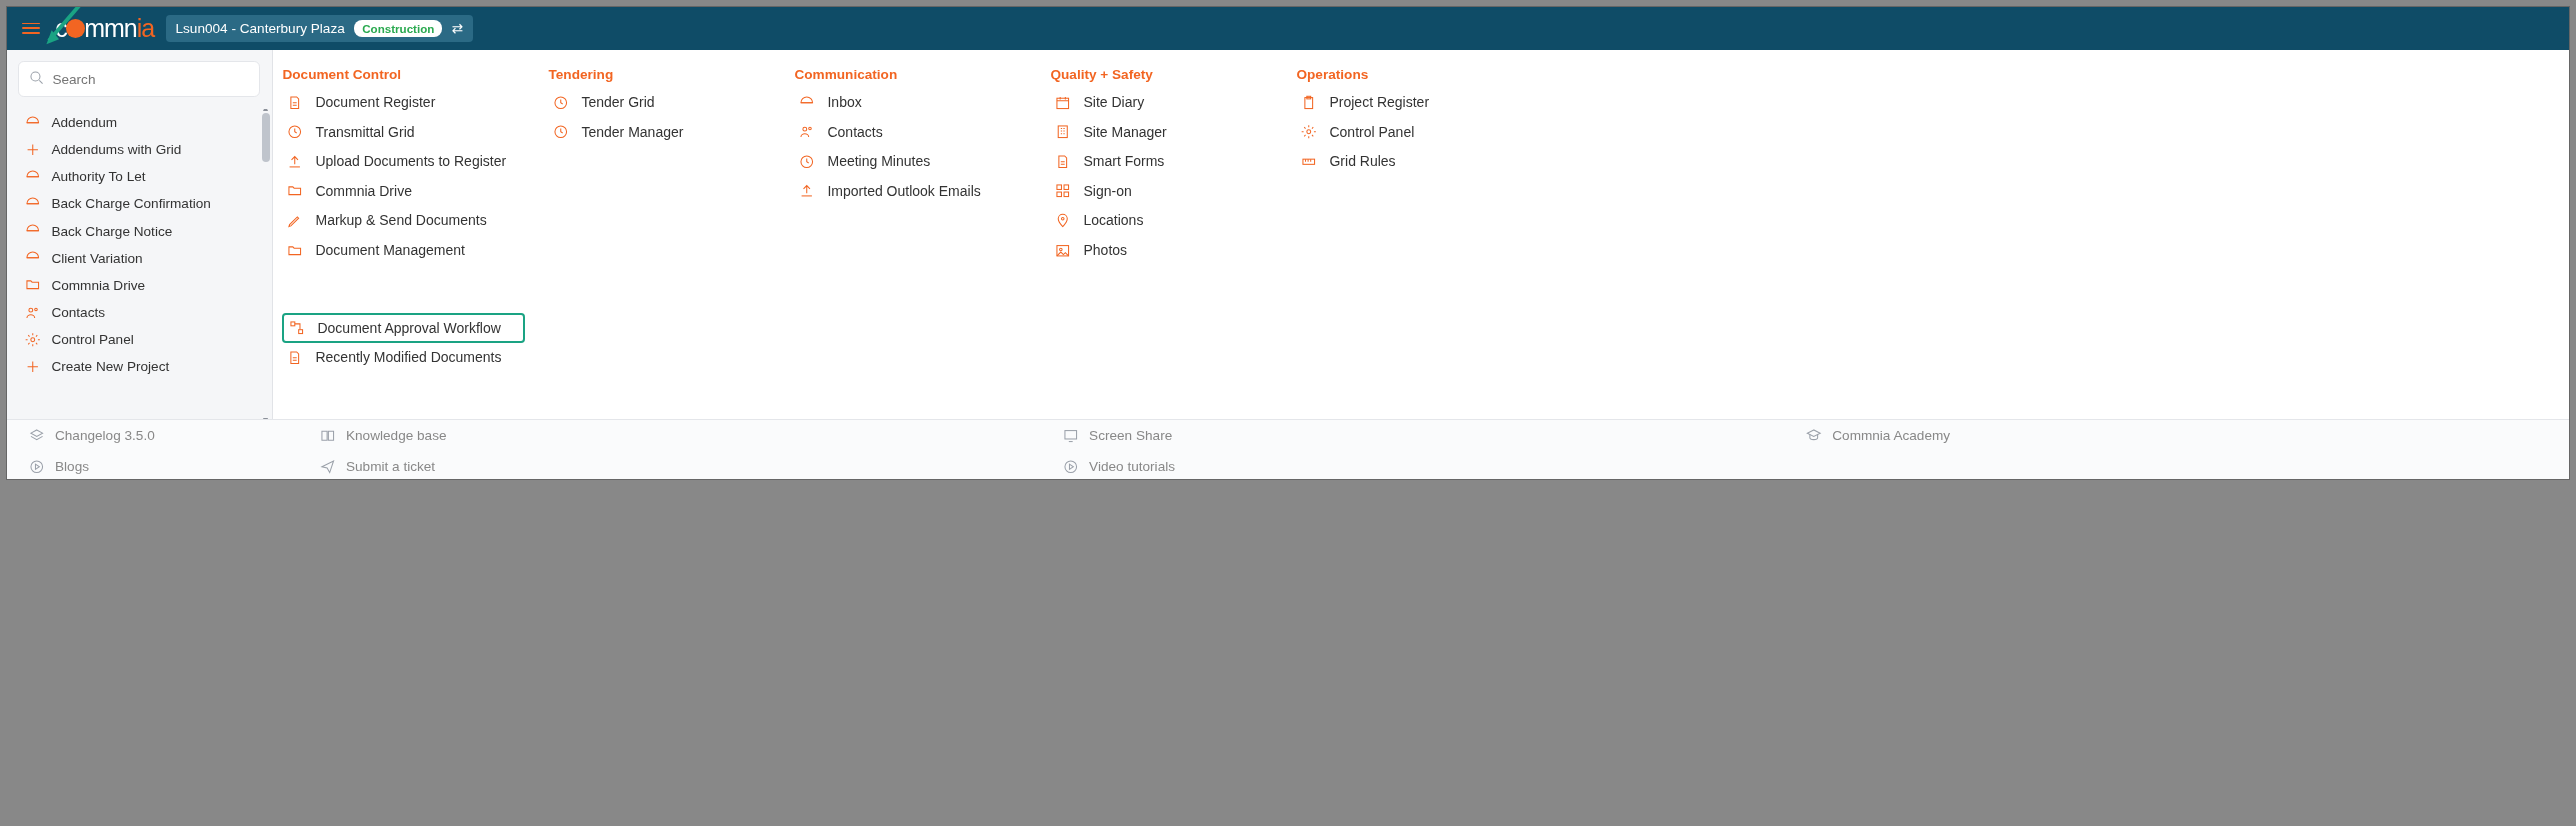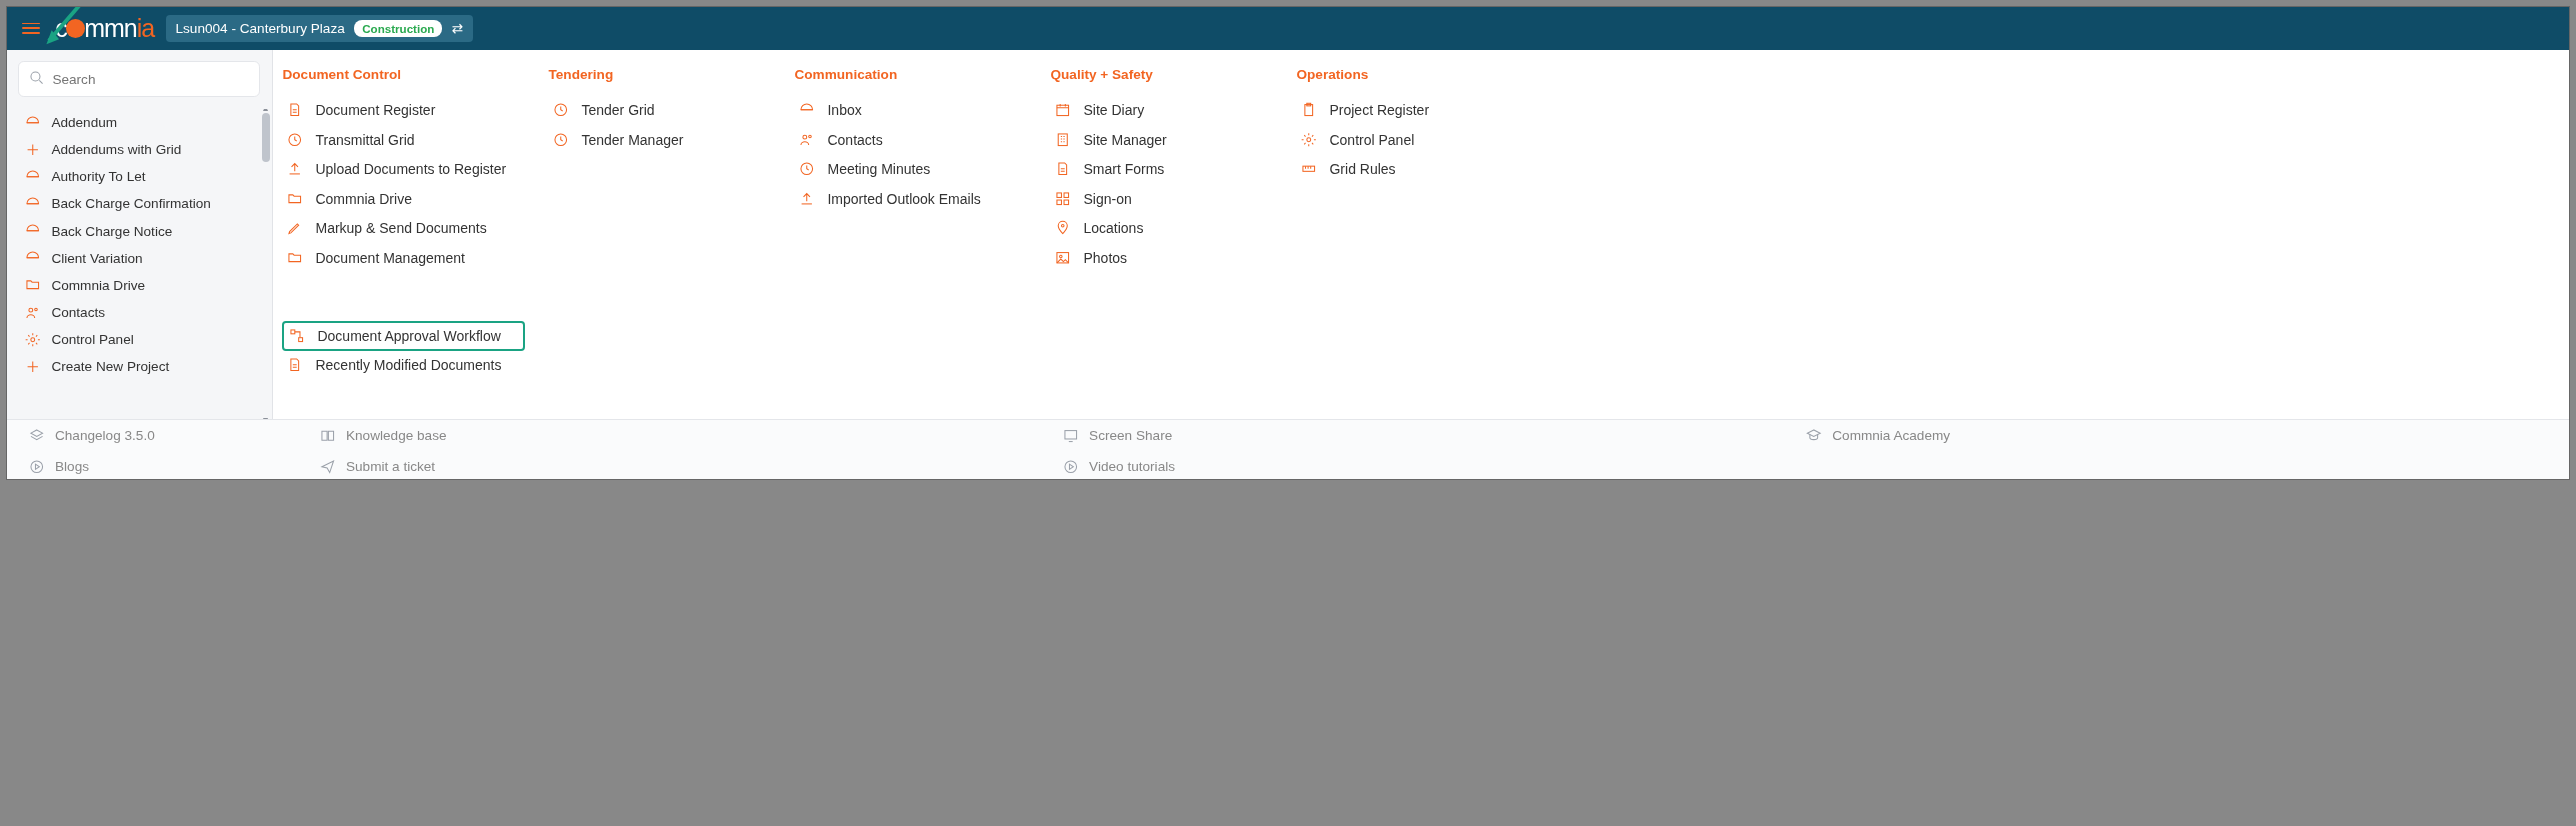--- a/index.html
+++ b/index.html
@@ -144,25 +144,25 @@
   .col { flex: 0 0 auto; }
   .col.c-doc { width: 243px; }
   .col.c-ten { width: 223px; }
   .col.c-com { width: 233px; }
   .col.c-qs  { width: 223px; }
   .col.c-ops { width: 194px; }
   .col-head {
     color: #f26522;
     font-weight: 700;
     font-size: 13.6px;
-    margin-bottom: 13px;
+    margin-bottom: 5px;
   }
   .menu-item {
     display: flex;
-    align-items: flex-start;
+    align-items: flex-end;
     gap: 11.6px;
     padding: 6.8px 3.9px;
     cursor: pointer;
     font-size: 14px;
     color: #333;
     border-radius: 2.9px;
   }
   .menu-item .ic { color:#f26522; width:17.5px; display:flex; justify-content:center; }
   .menu-item.highlighted {
     border: 2.9px solid #1aa383;

